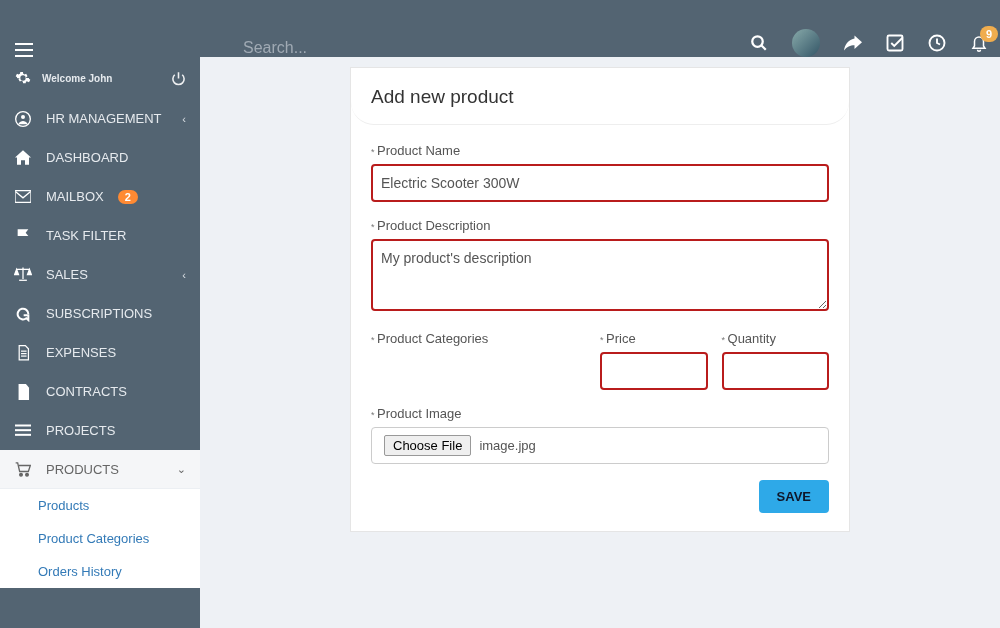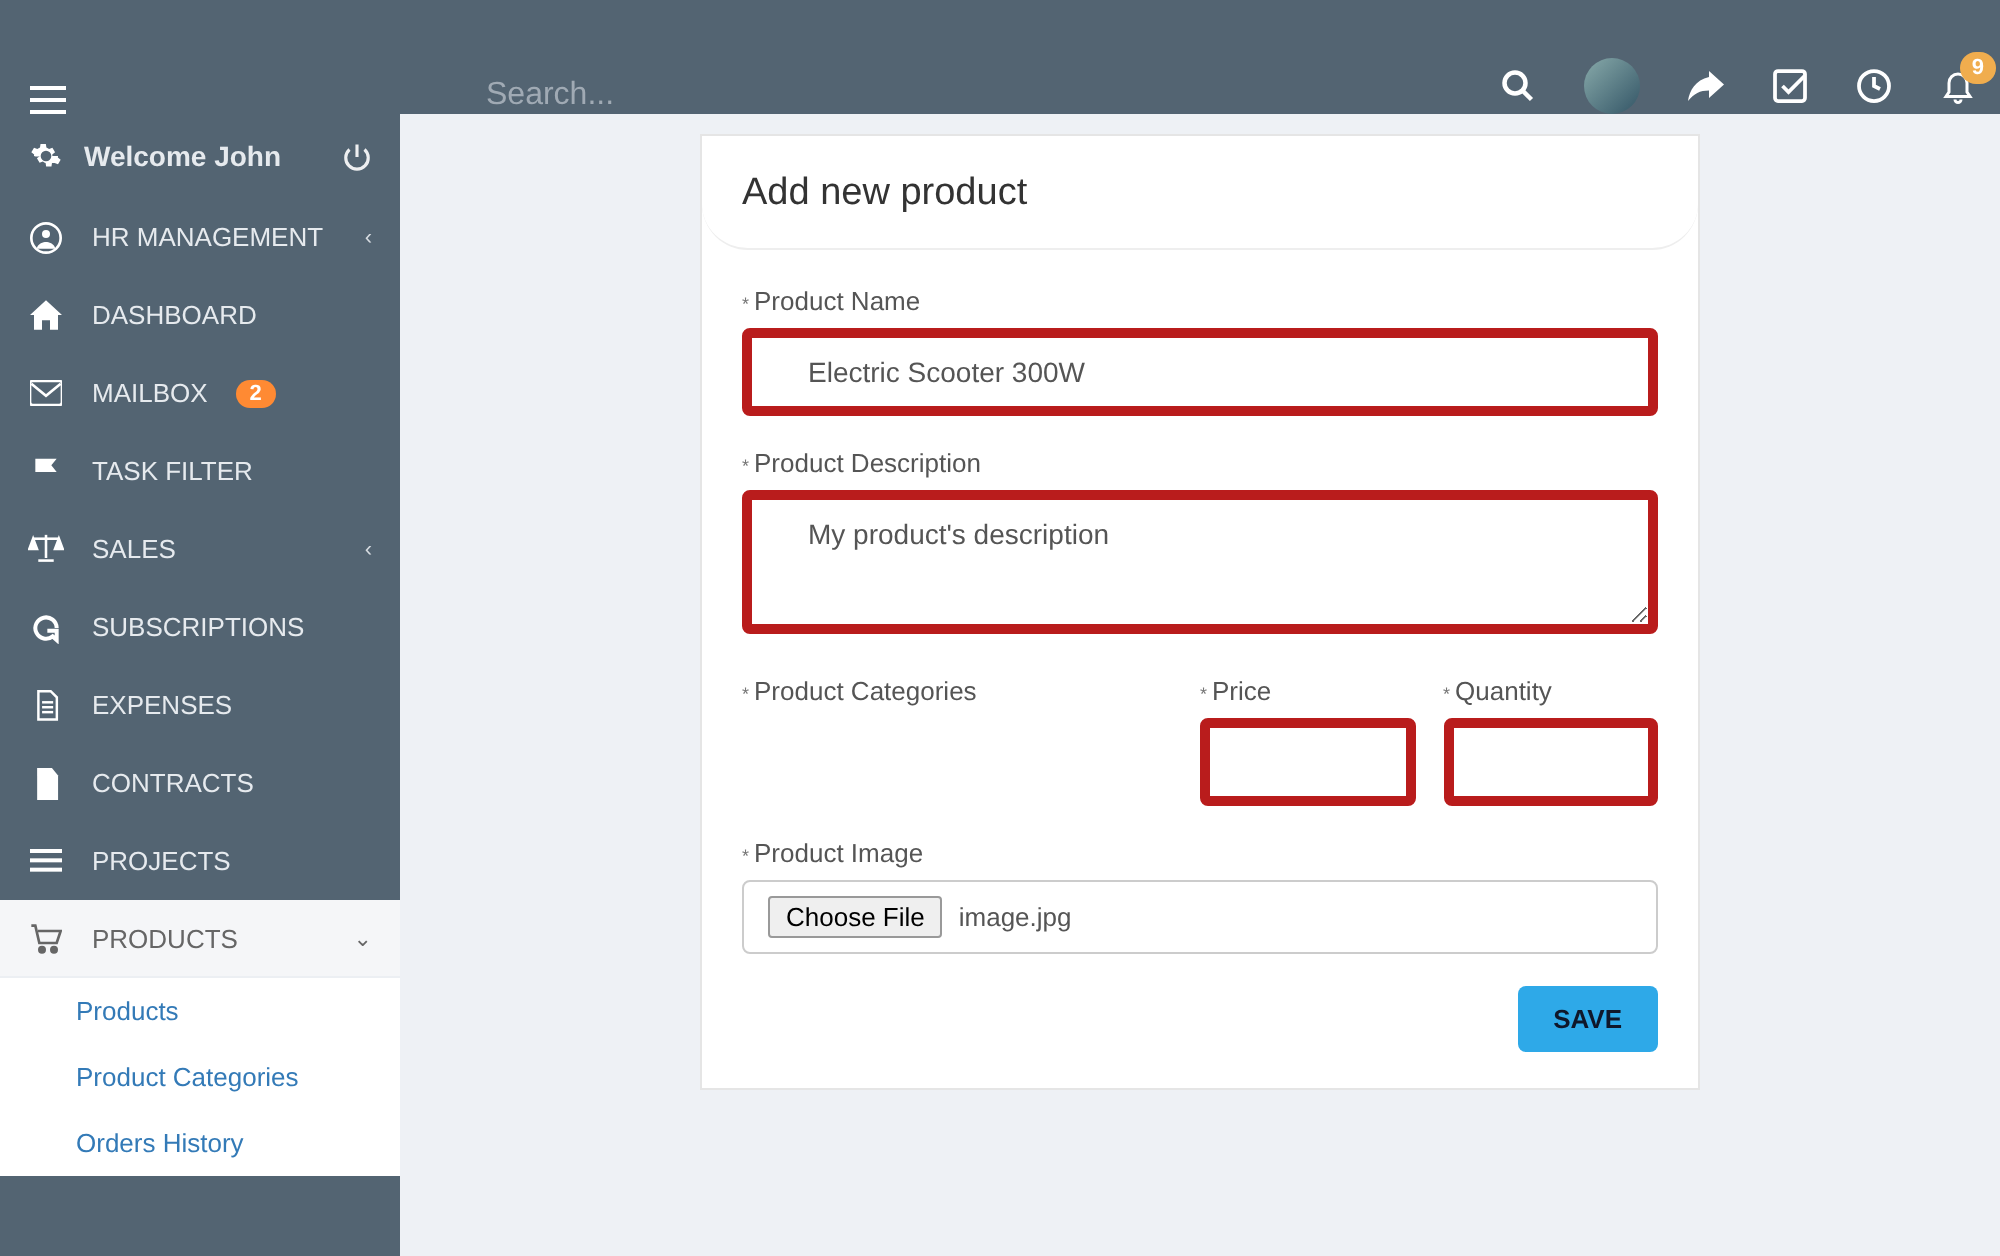--- a/index.html
+++ b/index.html
@@ -11,42 +11,42 @@
     .search-wrap { flex: 1; display: flex; justify-content: center; }
     .search-input { background: transparent; border: none; outline: none; color: #c9d3db; font-size: 16px; width: 300px; }
     .search-input::placeholder { color: #a0aab4; }
     .top-actions { display: flex; align-items: center; gap: 24px; color: #fff; }
     .top-icon { cursor: pointer; position: relative; display:flex; align-items:center; justify-content:center; }
     .avatar { width: 28px; height: 28px; border-radius: 50%; background: linear-gradient(135deg,#8aa,#356); display:inline-block; }
     .badge { position: absolute; top: -8px; right: -10px; background: #f0ad4e; color: #fff; border-radius: 10px; font-size: 11px; padding: 1px 6px; line-height: 14px; font-weight:600; }
 
     
     .sidebar { position: absolute; top: 57px; left: 0; width: 200px; background: #536472; height: calc(628px - 57px); color: #e6eaee; overflow: hidden; }
-    .welcome { display: flex; align-items: center; height: 42px; padding: 0 14px; font-size: 14px; font-weight: 600; gap: 10px; }
+    .welcome { display: flex; align-items: center; height: 42px; padding: 0 14px; font-size: 10px; font-weight: 600; gap: 10px; }
     .welcome .power { margin-left: auto; opacity: 0.9; cursor:pointer; display:flex; }
     .nav-item { display: flex; align-items: center; gap: 14px; height: 39px; padding: 0 14px; font-size: 13px; cursor: pointer; }
     .nav-item .chev { margin-left: auto; font-size: 11px; opacity: 0.9; }
     .nav-badge { background: #ff8a33; color: #fff; border-radius: 10px; font-size: 11px; padding: 1px 7px; font-weight:600; }
     .nav-icon { width: 18px; display:flex; justify-content:center; align-items:center; }
 
     
     .sidebar-sub { background: #fff; color: #333; }
     .sub-header { display: flex; align-items: center; gap: 14px; height: 39px; padding: 0 14px; font-size: 13px; cursor: pointer; color: #666; background:#f5f6f8; border-bottom:1px solid #eceff3; }
     .sub-header .chev { margin-left: auto; font-size: 11px; }
     .sub-item { padding: 9px 14px 9px 38px; font-size: 13px; color: #337ab7; cursor: pointer; }
 
     
     .main { position: absolute; left: 200px; top: 57px; right: 0; bottom: 0; padding: 10px 0 0 0; overflow-y: auto; }
     .card { width: 500px; margin: 0 auto; background: #fff; border: 1px solid #e5e5e5; }
     .card-header { padding: 18px 20px 16px 20px; font-size: 19px; color: #333; border-bottom: 1px solid #eee; border-radius: 23px; }
     .card-body { padding: 18px 20px 18px 20px; }
     .form-label { font-size: 13px; color: #555; margin-bottom: 6px; display: block; }
     .form-label::before { content: "* "; color: #777; font-size: 9px; vertical-align: middle; }
     .form-row { margin-bottom: 16px; }
-    .form-control { width: 100%; border: 5px solid #b91c1c; border-radius: 4px; padding: 9px 28px; font-size: 14px; color: #555; outline: none; font-family: inherit; }
+    .form-control { width: 100%; border: 2px solid #b91c1c; border-radius: 4px; padding: 9px 8px; font-size: 14px; color: #555; outline: none; font-family: inherit; }
     textarea.form-control { height: 72px; resize: vertical; }
     .row-3 { display: flex; gap: 14px; }
     .col-cat { flex: 2; }
     .col-sm { flex: 1; }
     .select-wrap { position: relative; }
     .select-wrap::after { content: "▼"; font-size: 9px; color: #666; position: absolute; right: 12px; top: 50%; transform: translateY(-50%); pointer-events: none; }
     .file-wrap { border: 1px solid #ccc; border-radius: 4px; padding: 7px 12px; display: flex; align-items: center; gap: 8px; }
     .file-btn { border: 1px solid #999; background: #efefef; padding: 2px 8px; font-size: 13px; cursor: pointer; border-radius: 2px; }
     .file-name { font-size: 13px; color: #555; }
     .save-row { text-align: right; margin-top: 6px; }

